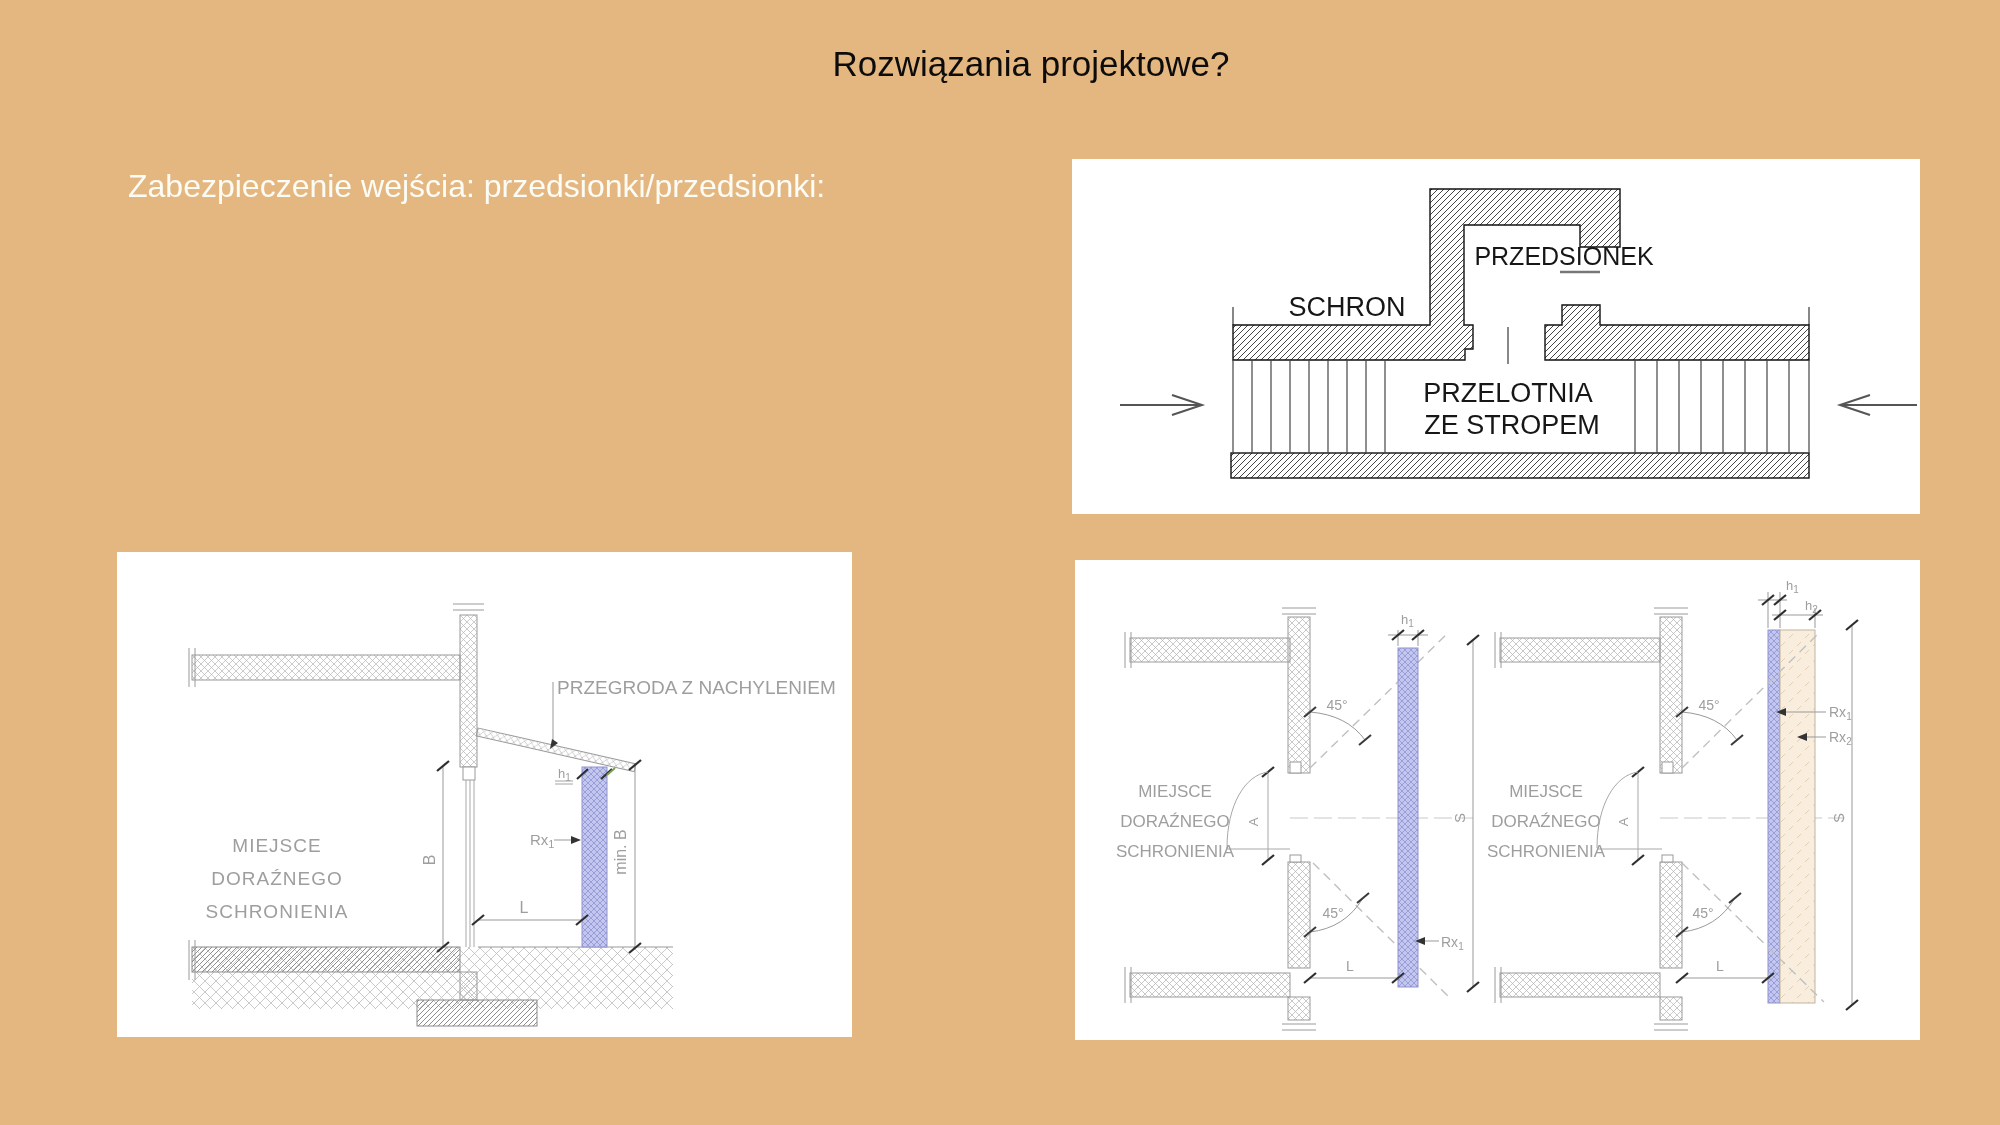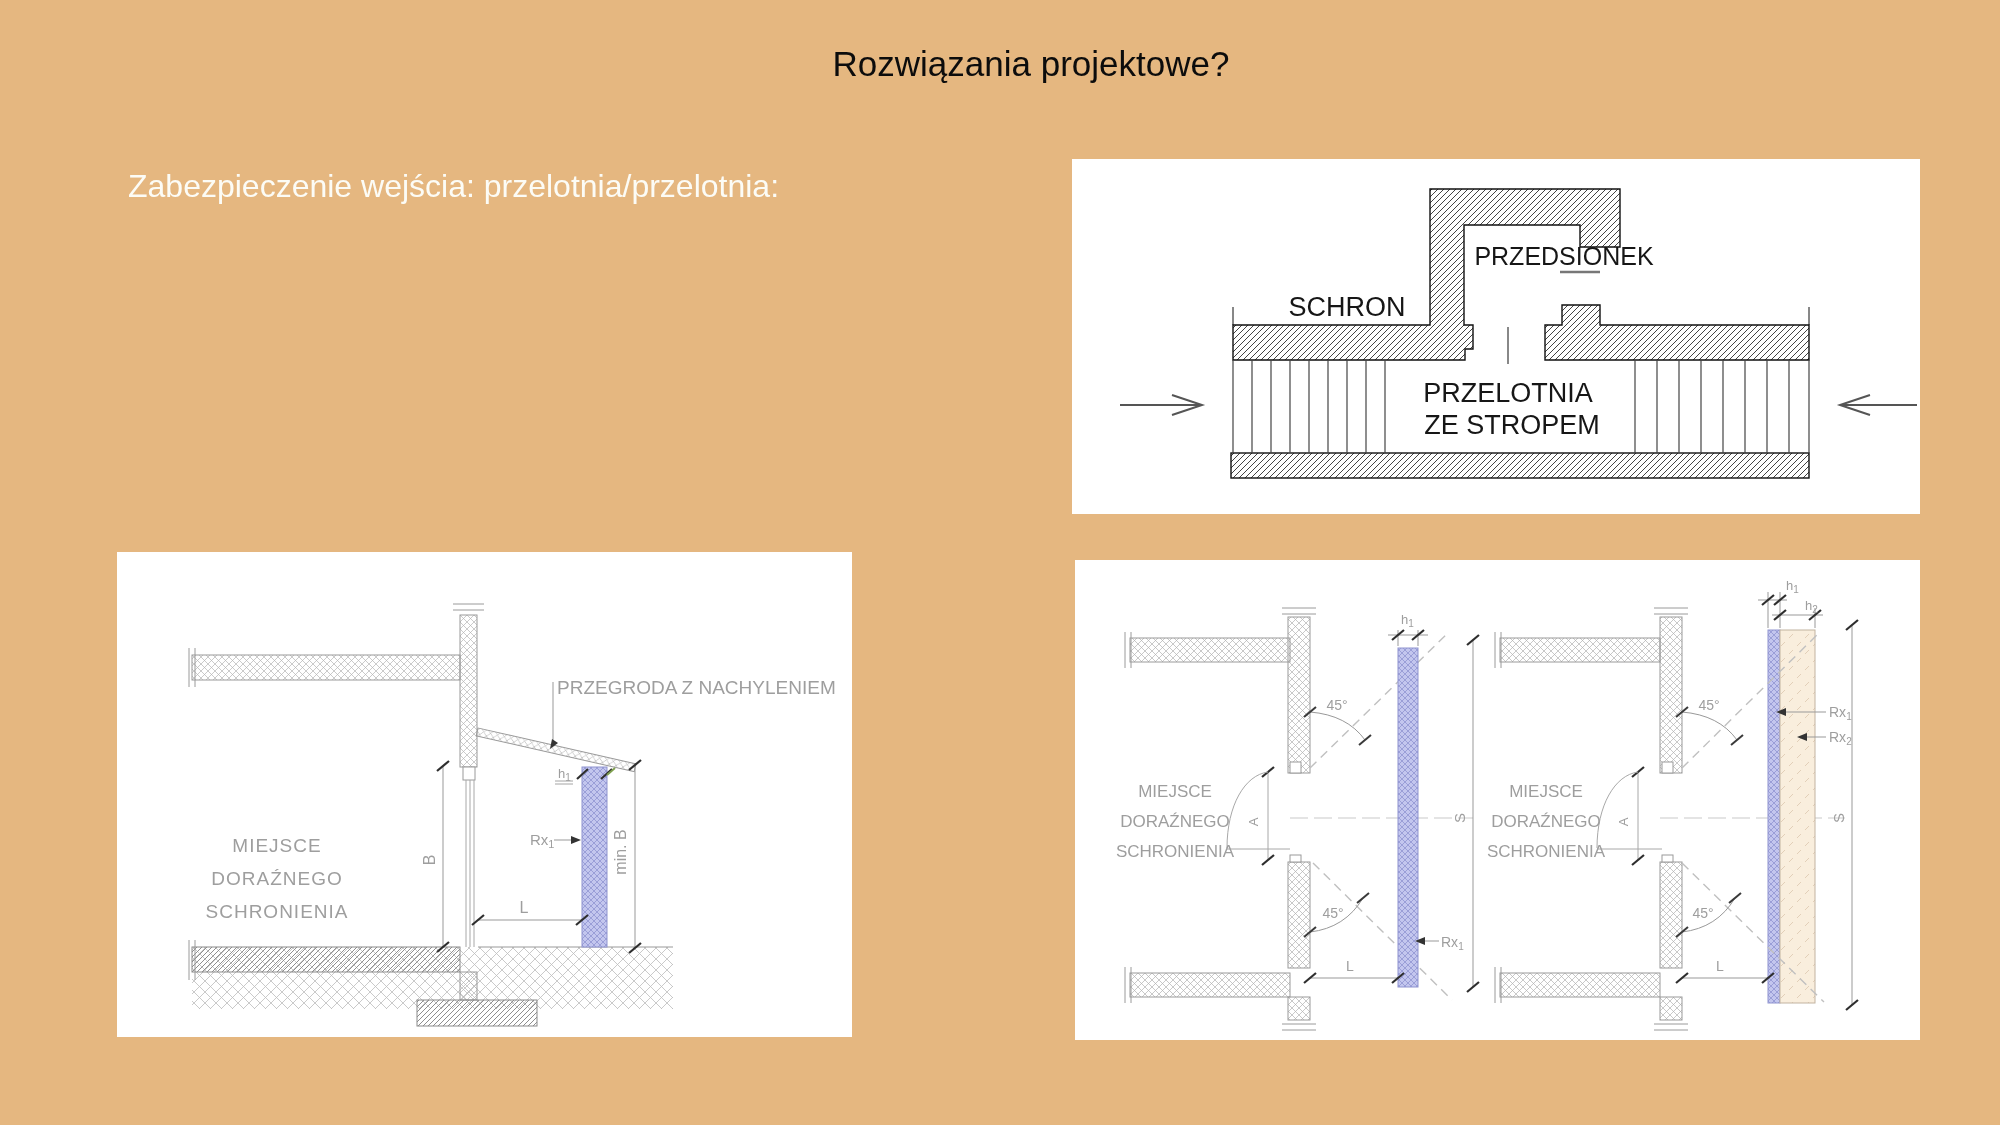--- a/index.html
+++ b/index.html
@@ -17,21 +17,21 @@
   .tick2{stroke:#3a3a3a;stroke-width:2;}
   .dim{stroke:#999;stroke-width:1;fill:none;}
   .thin{stroke:#a8a8a8;stroke-width:1;fill:none;}
   .dash45{stroke:#c0c0c0;stroke-width:1.4;stroke-dasharray:9 6;fill:none;}
   .cline{stroke:#c9c9c9;stroke-width:1;stroke-dasharray:18 6;fill:none;}
 </style>
 </head>
 <body>
 
 <div class="abs" id="title">Rozwiązania projektowe?</div>
-<div class="abs" id="subtitle">Zabezpieczenie wejścia: przelotnia/przelotnia:</div>
+<div class="abs" id="subtitle">Zabezpieczenie wejścia: przedsionki/przedsionki:</div>
 
 <svg class="abs panel" style="left:1072px;top:159px;" width="848" height="355" viewBox="0 0 848 355">
   <defs>
     <pattern id="p1" width="6" height="6" patternUnits="userSpaceOnUse">
       <path d="M0,6 L6,0" stroke="#2f2f2f" stroke-width="0.9" fill="none"></path>
     </pattern>
   </defs>
 
   <g>
     <rect x="159" y="294" width="578" height="25" fill="url(#p1)" stroke="#111" stroke-width="1.4"></rect>

